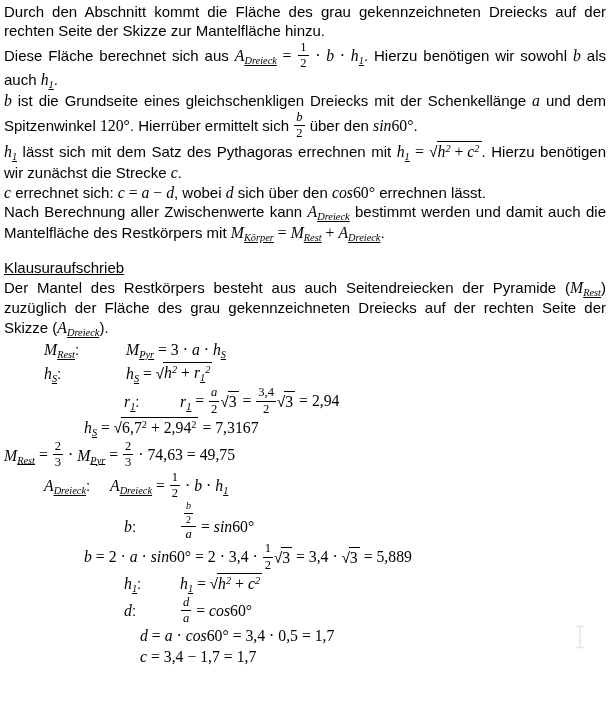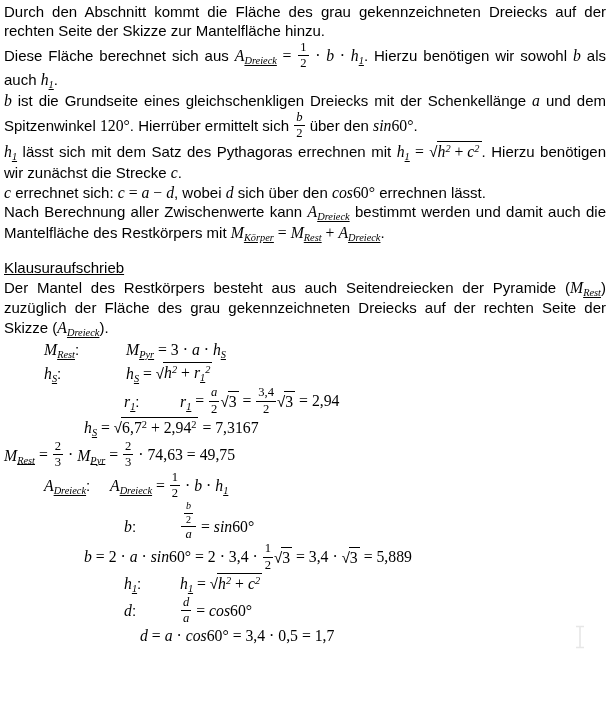--- a/index.html
+++ b/index.html
@@ -70,20 +70,21 @@
         </span><span class="mu"> = 3,4 · </span><span class="rt">
           <span class="rs">√</span>
           <span class="rb"><span class="mu">3</span></span>
         </span><span class="mu"> = 5,889</span></div>
       <div class="cline" style="padding-left: 80px;"><span class="lb" style="min-width: 56px;"><span class="mi">h<span class="sb">1</span></span><span class="tx">:</span></span><span class="mi">h<span class="sb">1</span></span><span class="mu"> = </span><span class="rt">
           <span class="rs">√</span>
           <span class="rb"><span class="mi">h<span class="sp">2</span></span><span class="mu"> + </span><span class="mi">c<span class="sp">2</span></span></span>
         </span></div>
       <div class="cline" style="padding-left: 80px;"><span class="lb" style="min-width: 56px;"><span class="mi">d</span><span class="tx">:</span></span><span class="fr"><span class="fn"><span class="mi">d</span></span><span class="fd"><span class="mi">a</span></span></span><span class="mu"> = </span><span class="mi">cos</span><span class="mu">60°</span></div>
       <div class="cline" style="padding-left: 136px;"><span class="mi">d</span><span class="mu"> = </span><span class="mi">a</span><span class="mu"> · </span><span class="mi">cos</span><span class="mu">60° = 3,4 · 0,5 = 1,7</span></div>
+      <div class="cline" style="padding-left: 136px;"><span class="mi">c</span><span class="mu"> = 3,4 − 1,7 = 1,7</span></div>
     </div>
 
 </div>
 
 <div class="cursor">
   <svg width="14" height="24" viewBox="0 0 14 24">
     <path id="ibeam-path" d="M3 1.5 H11 M7 1.5 V22.5 M3 22.5 H11" stroke="#e7e7e7" stroke-width="1.6" fill="none"></path>
   </svg>
 </div>
 

